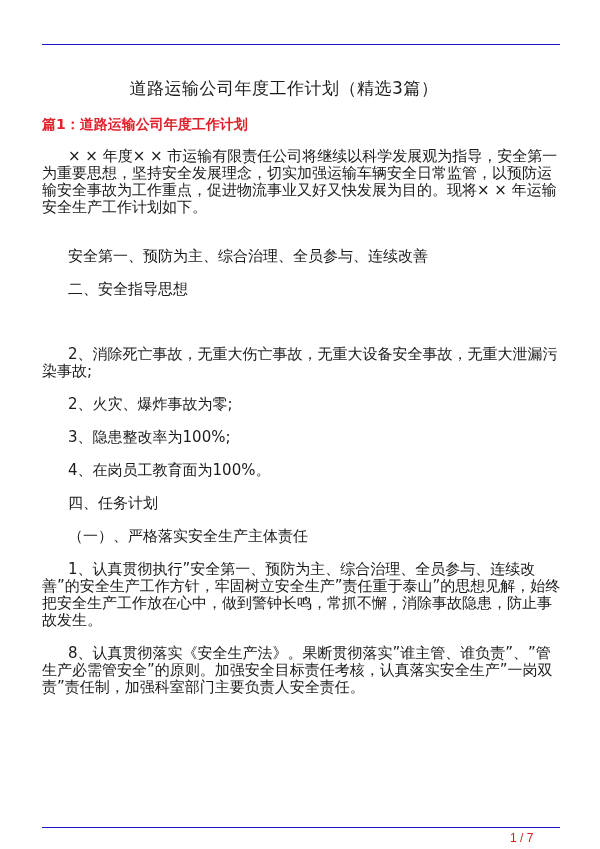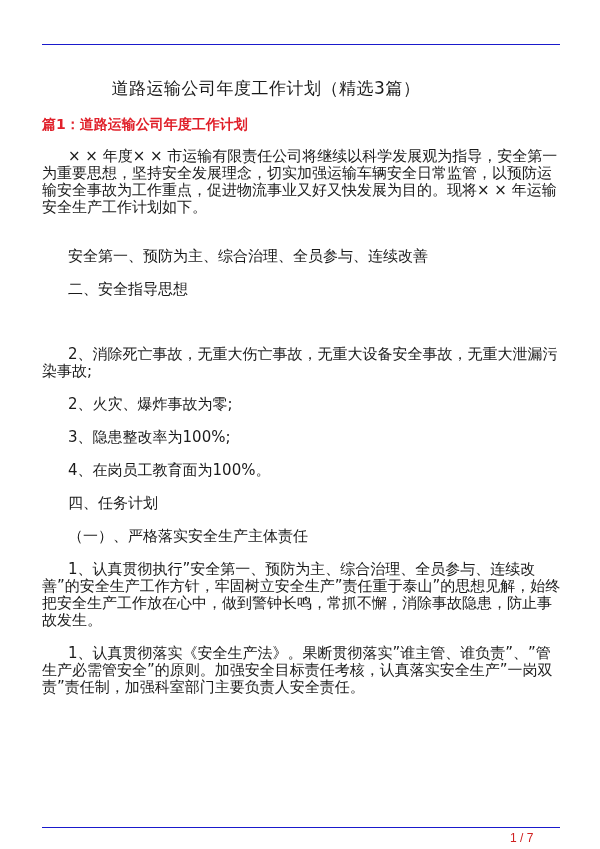--- a/index.html
+++ b/index.html
@@ -2,21 +2,21 @@
 <html><head>
 <meta charset="utf-8">
 <style>
   html, body { margin:0; padding:0; background:#ffffff; }
   body { width:600px; height:849px; position:relative; overflow:hidden;
          font-family:"DejaVu Sans","Liberation Sans",sans-serif; color:#1a1a1a; }
   .rule { position:absolute; left:42px; width:518px; height:0; border-top:1.6px solid #1a1acc; }
   .rule.top { top:44px; }
   .rule.bottom { top:827px; }
   .title { position:absolute; top:77px; left:0; width:532px; text-align:center;
-           font-size:17px; letter-spacing:0.5px; color:#1a1a1a; }
+           font-size:17px; letter-spacing:0.5px; color:#1a1a1a;padding-left:18px; }
   .subtitle { position:absolute; top:116px; left:42px; font-size:14px; font-weight:bold; color:#e0202a; }
   .content { position:absolute; top:148px; left:42px; width:520px; font-size:15px; line-height:17px; }
   .p { margin:0; }
   .indent { text-indent:26px; }
   .head { padding-left:26px; }
   .gap { height:16px; }
   .pagenum { position:absolute; top:831px; left:510px; font-family:Liberation Sans, sans-serif;
              font-size:12px; color:#d02020; }
 </style>
 </head>
@@ -45,18 +45,18 @@
   <p class="p head">3、隐患整改率为100%;</p>
   <div class="gap"></div>
   <p class="p head">4、在岗员工教育面为100%。</p>
   <div class="gap"></div>
   <p class="p head">四、任务计划</p>
   <div class="gap"></div>
   <p class="p head">（一）、严格落实安全生产主体责任</p>
   <div class="gap"></div>
   <p class="p indent">1、认真贯彻执行”安全第一、预防为主、综合治理、全员参与、连续改善”的安全生产工作方针，牢固树立安全生产”责任重于泰山”的思想见解，始终把安全生产工作放在心中，做到警钟长鸣，常抓不懈，消除事故隐患，防止事故发生。</p>
   <div class="gap"></div>
-  <p class="p indent">1、认真贯彻落实《安全生产法》。果断贯彻落实”谁主管、谁负责”、”管生产必需管安全”的原则。加强安全目标责任考核，认真落实安全生产”一岗双责”责任制，加强科室部门主要负责人安全责任。</p>
+  <p class="p indent">8、认真贯彻落实《安全生产法》。果断贯彻落实”谁主管、谁负责”、”管生产必需管安全”的原则。加强安全目标责任考核，认真落实安全生产”一岗双责”责任制，加强科室部门主要负责人安全责任。</p>
 </div>
 
 <div class="rule bottom"></div>
 
 <div class="pagenum">1 / 7</div>
 
 </body></html>

